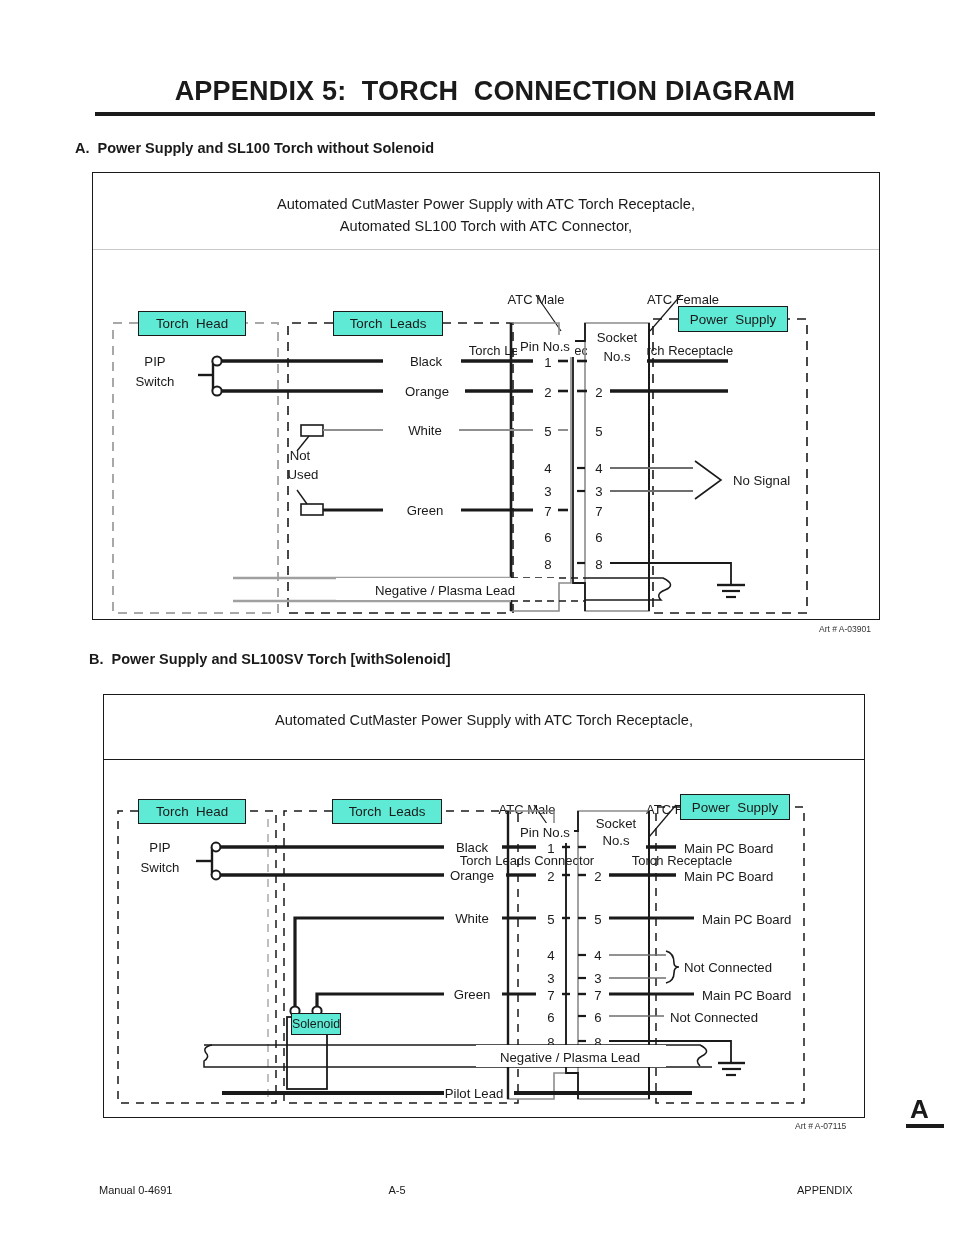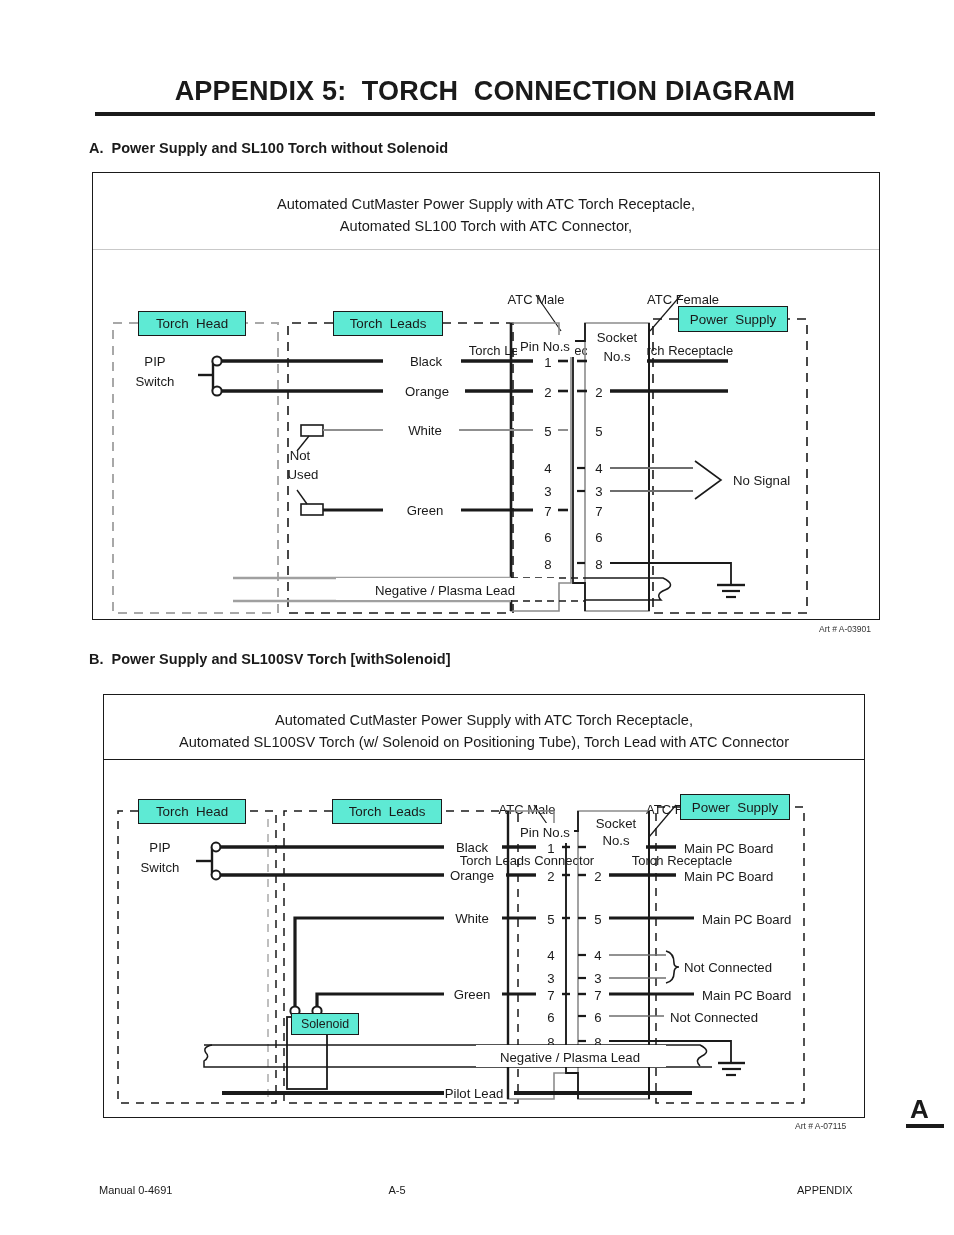--- a/index.html
+++ b/index.html
@@ -10,21 +10,21 @@
   
   .appendix-title{
     position:absolute;left:88px;top:76px;width:780px;
     text-align:center;font-weight:bold;font-size:27px;letter-spacing:.2px;
     white-space:pre;
   }
   .title-rule{position:absolute;left:88px;top:112px;width:780px;height:4px;background:#1a1a1a;}
 
   
   .sec-head{position:absolute;font-weight:bold;font-size:14.5px;white-space:pre;}
-  #secA-head{left:82px;top:140px;}
+  #secA-head{left:68px;top:140px;}
   #secB-head{left:82px;top:651px;}
 
   
   .diagram{position:absolute;border:1.6px solid #1a1a1a;background:#fff;}
   #diagA{left:85px;top:172px;width:786px;height:446px;}
   #diagB{left:96px;top:694px;width:760px;height:422px;}
 
   .cap{position:absolute;left:0;right:0;text-align:center;font-size:14.6px;line-height:22px;white-space:pre;}
   .cap-rule{position:absolute;left:0;right:0;height:1px;background:#c9c9c9;}
   #diagB .cap-rule{background:#1a1a1a;height:1.4px;}
@@ -194,36 +194,35 @@
     </svg>
   </div>
 
   <div class="artno" id="artA">Art # A-03901</div>
 
   <div class="sec-head" id="secB-head">B.  Power Supply and SL100SV Torch [withSolenoid]</div>
 
   <div class="diagram" id="diagB">
 
     <div class="cap" style="top:14px;">Automated CutMaster Power Supply with ATC Torch Receptacle,</div>
-    <div class="cap" style="top:36px;">Automated SL100SV Torch (w/ Solenoid on Positioning Tube), Torch Lead with ATC Connector</div>
     <div class="cap-rule" style="top:64px;"></div>
 
     <div class="callout" style="left:330px;top:72px;width:186px;">
       <div>ATC Male</div>
       <div>Torch Leads Connector</div>
     </div>
     <div class="callout" style="left:490px;top:72px;width:176px;">
       <div>ATC Female</div>
       <div>Torch Receptacle</div>
     </div>
 
     <div class="boxlabel" style="left:34px;top:104px;width:108px;height:25px;">Torch  Head</div>
     <div class="boxlabel" style="left:228px;top:104px;width:110px;height:25px;">Torch  Leads</div>
     <div class="boxlabel" style="left:576px;top:99px;width:110px;height:26px;">Power  Supply</div>
-    <div class="boxlabel" style="left:187px;top:318px;width:68px;height:22px;font-size:12.4px;z-index:5;">Solenoid</div>
+    <div class="boxlabel" style="left:187px;top:318px;width:50px;height:22px;font-size:12.4px;z-index:5;">Solenoid</div>
 
     <svg class="canvas" viewBox="0 0 760 422">
       <line x1="430" y1="110" x2="452" y2="142" stroke="#1a1a1a" stroke-width="1.2"></line>
       <line x1="572" y1="110" x2="545" y2="142" stroke="#1a1a1a" stroke-width="1.2"></line>
 
       <path d="M 34 116 L 14 116 L 14 408 L 172 408 L 172 116 L 142 116" fill="none" stroke="#1a1a1a" stroke-width="1.5" stroke-dasharray="8,7"></path>
 
       <path d="M 164 124 L 164 402" fill="none" stroke="#b0b0b0" stroke-width="1.6" stroke-dasharray="8,7"></path>
 
       <path d="M 228 116 L 180 116 L 180 408 L 414 408 L 414 116 L 338 116" fill="none" stroke="#1a1a1a" stroke-width="1.5" stroke-dasharray="8,7"></path>

